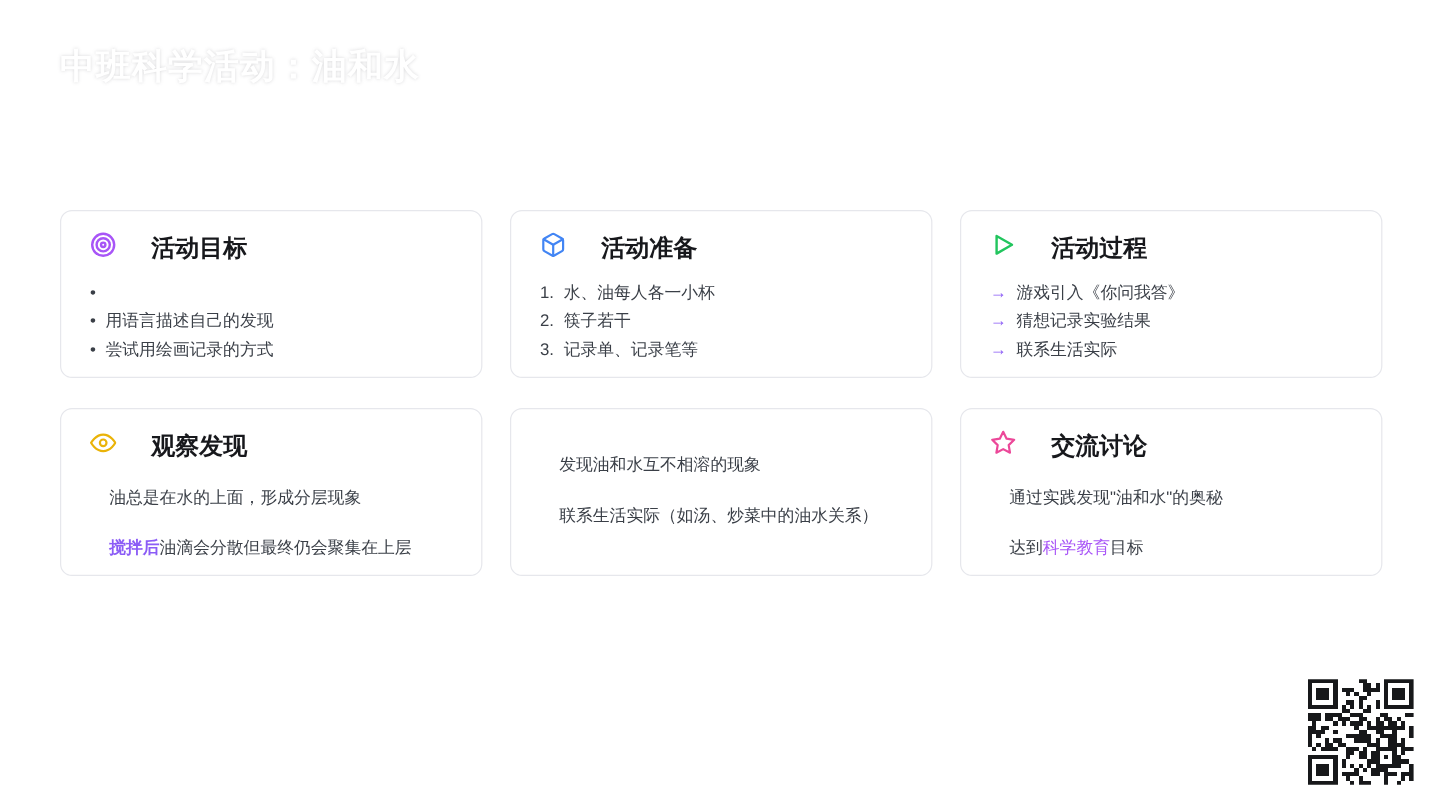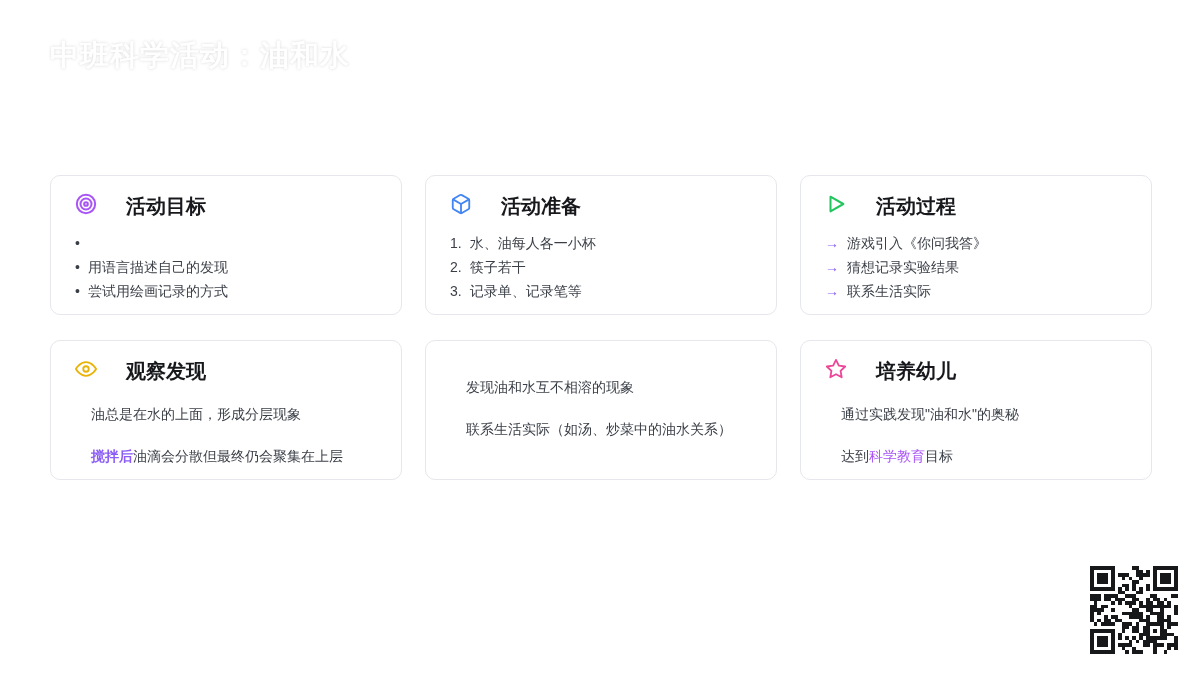--- a/index.html
+++ b/index.html
@@ -146,21 +146,21 @@
     <p><span>联系生活实际（如汤、炒菜中的油水关系）</span></p>
   </div>
 
   <div class="card">
     <div class="card-head">
       <span>
         <svg viewBox="0 0 24 24" width="22" height="22" fill="none" stroke="#ec4899" stroke-width="2" stroke-linejoin="round">
           <polygon points="12 2 15.09 8.26 22 9.27 17 14.14 18.18 21.02 12 17.77 5.82 21.02 7 14.14 2 9.27 8.91 8.26"></polygon>
         </svg>
       </span>
-      <span class="card-title">培养幼儿</span>
+      <span class="card-title">交流讨论</span>
     </div>
     <p><span>通过实践发现"油和水"的奥秘</span></p>
     <p><span>达到</span><span class="hl-purple">科学教育</span><span>目标</span></p>
   </div>
 
 </div>
 
 <div class="qr">
   <svg viewBox="0 0 25 25" xmlns="http://www.w3.org/2000/svg" fill="#17181a">
       <rect x="0" y="0" width="1" height="1"></rect>

